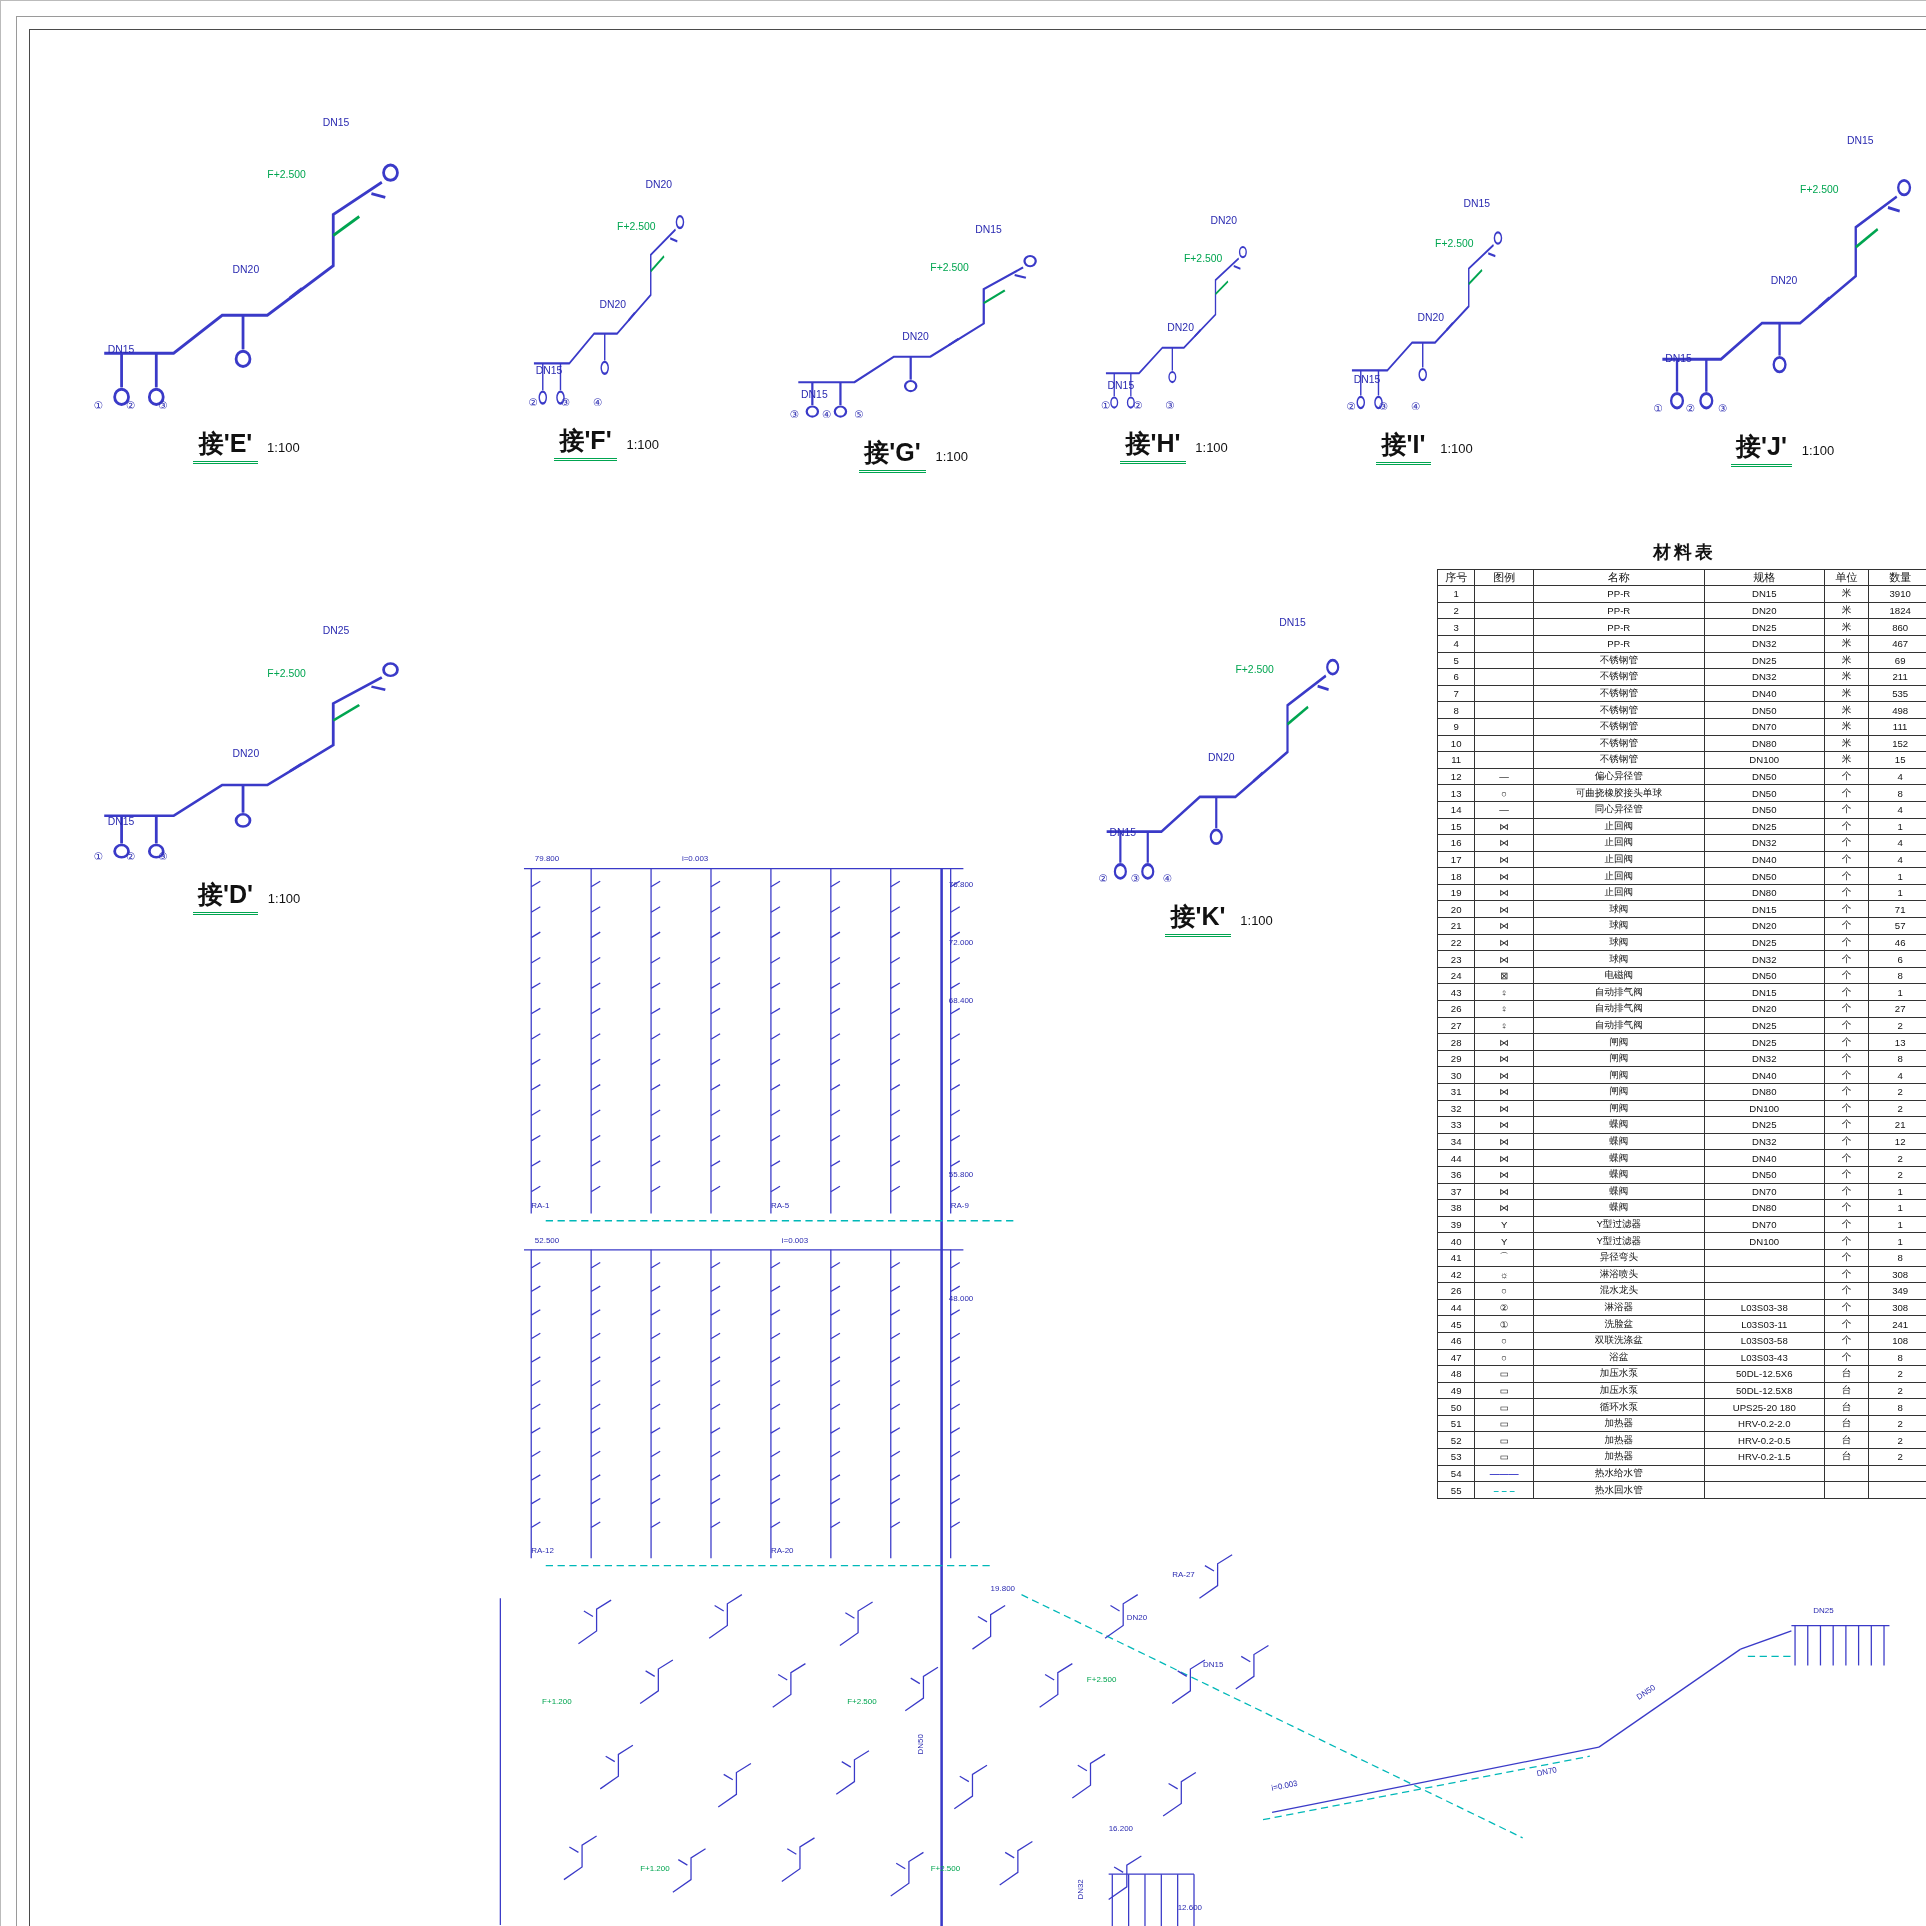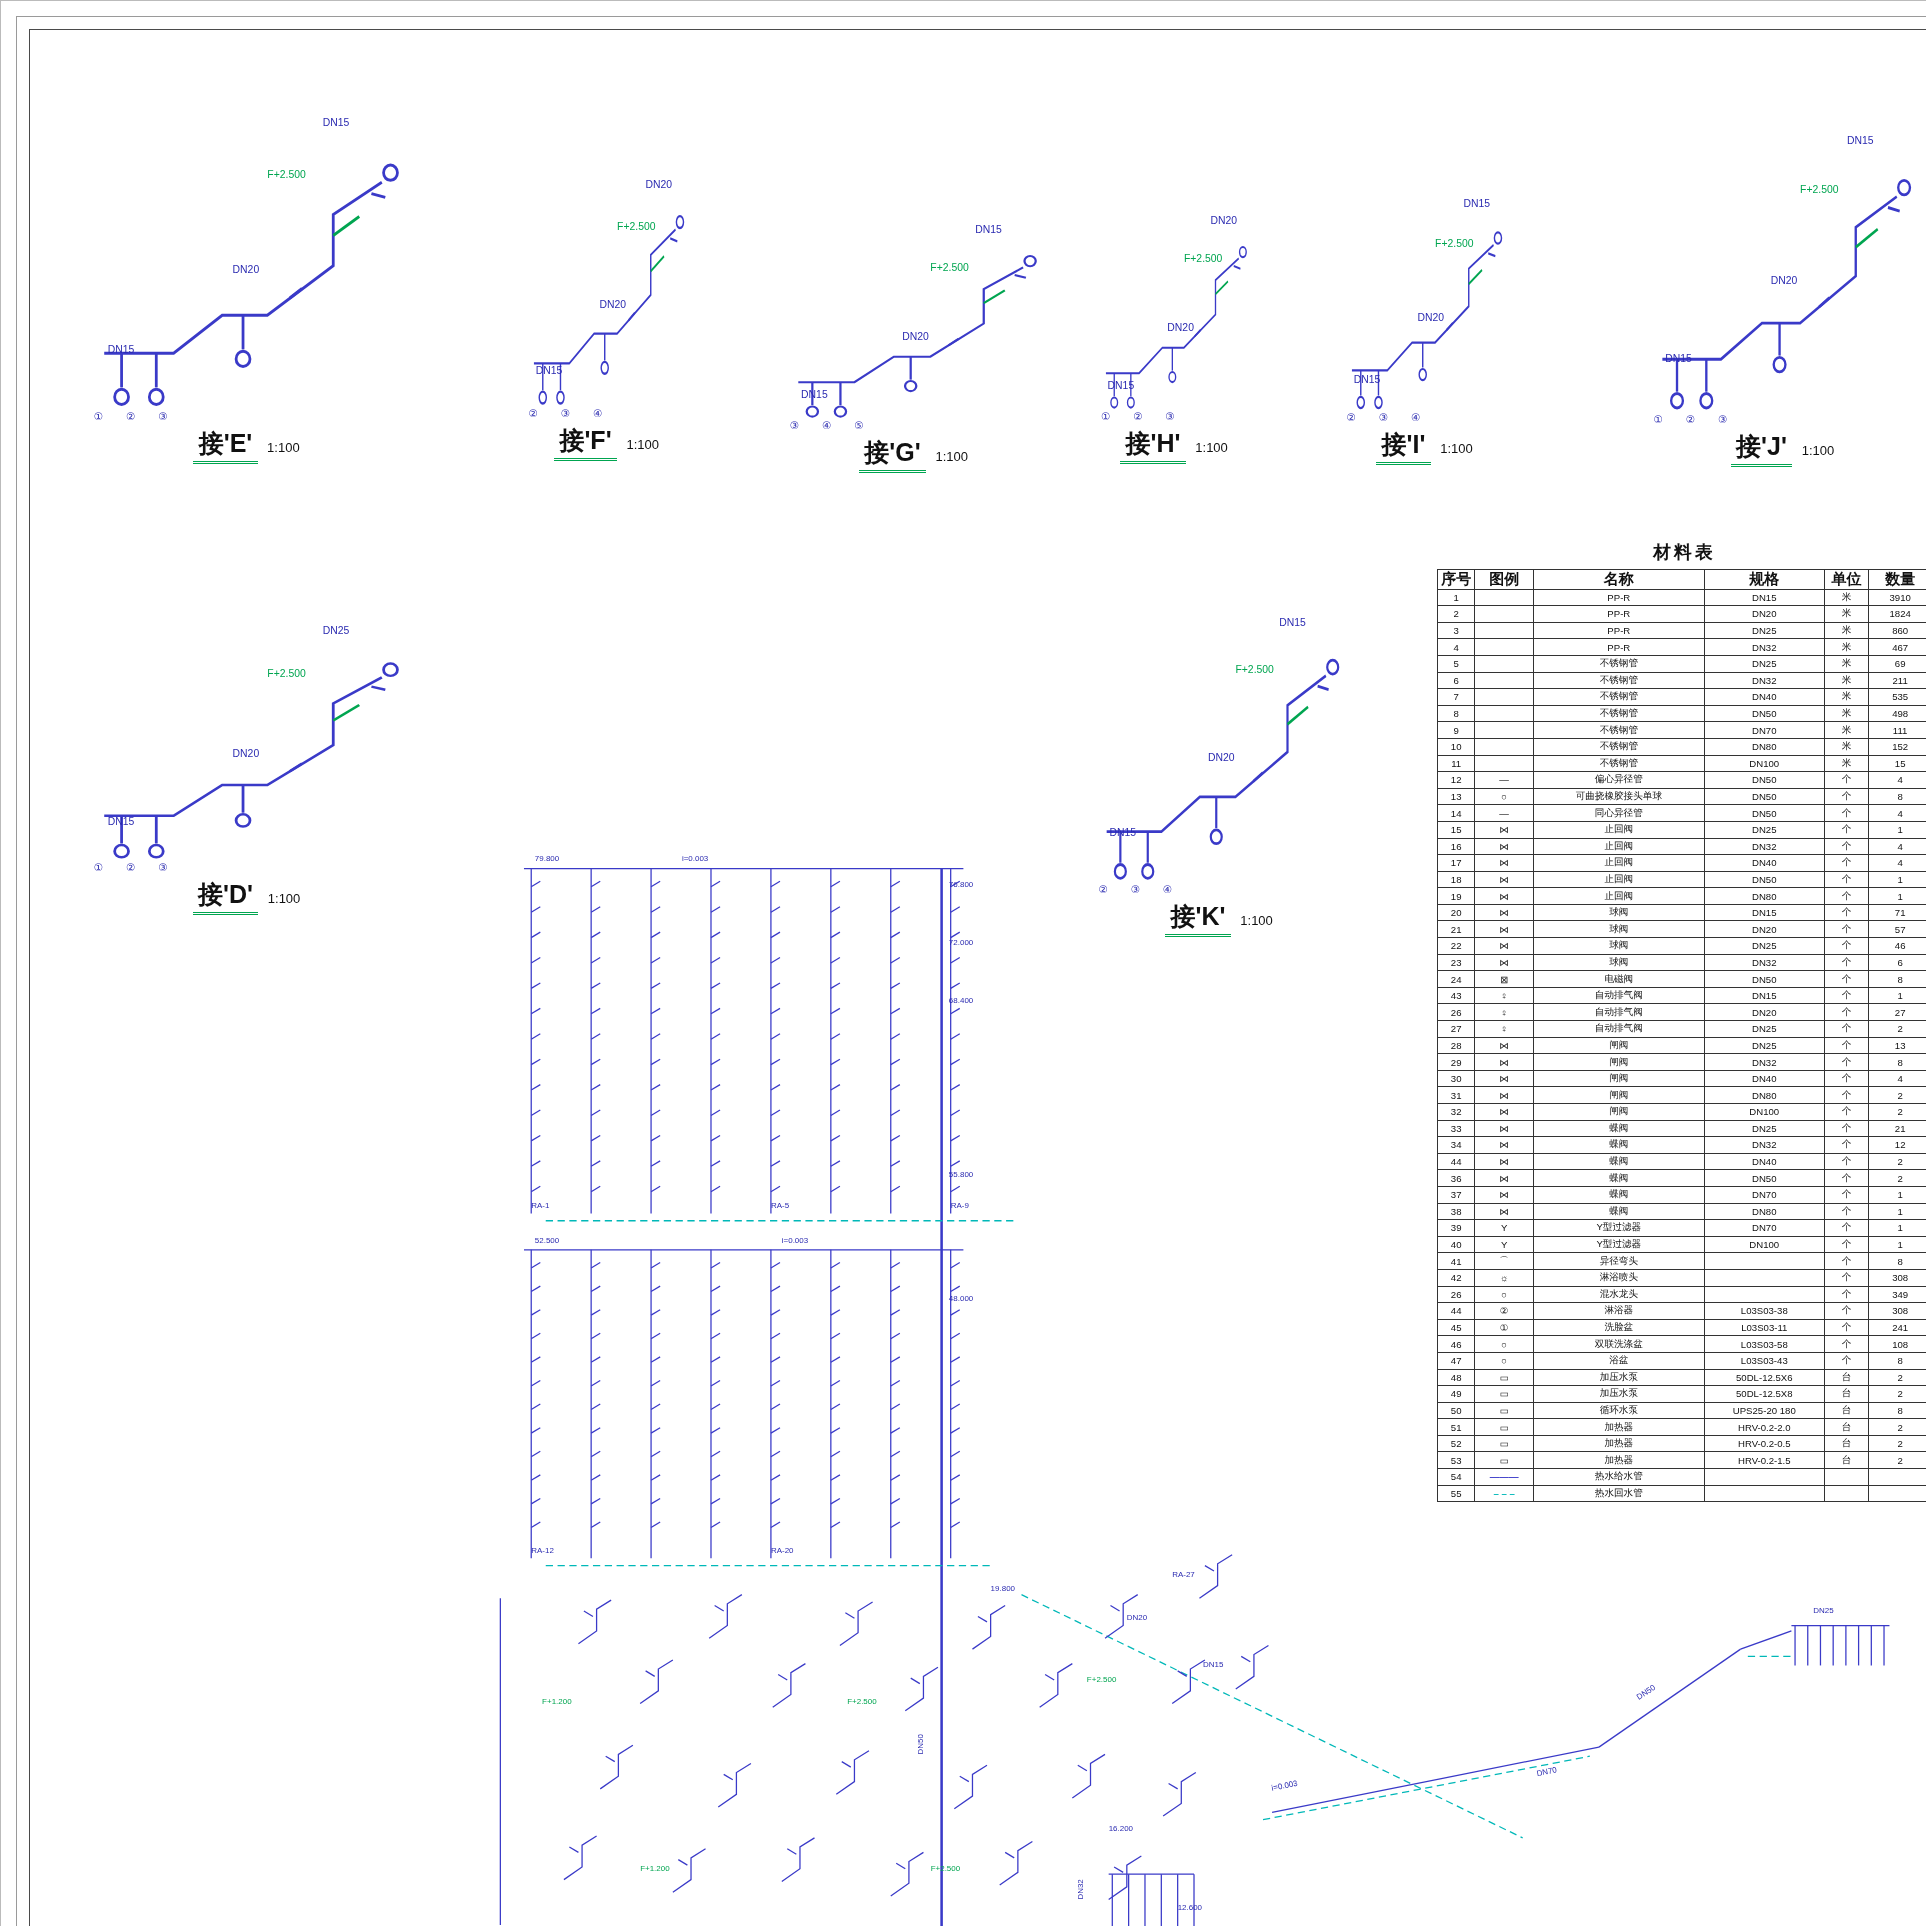--- a/index.html
+++ b/index.html
@@ -19,31 +19,31 @@
 
   
   .callout{position:absolute}
   .callout svg.sketch{position:absolute;left:0;top:0;width:100%;height:calc(100% - 62px)}
   .lab{position:absolute;font-size:10.4px;color:#2a2ab0;white-space:nowrap}
   .lab.green{color:#00a550}
   .lab-elev{left:56%;top:16%}
   .lab-dn1{left:46%;top:42%}
   .lab-dn2{left:10%;top:64%}
   .lab-dn3{left:72%;top:2%}
-  .lab-circ{left:6%;bottom:54px;letter-spacing:10px;color:#2a2ab0}
+  .lab-circ{left:6%;bottom:65px;letter-spacing:10px;color:#2a2ab0}
   .callout-caption{position:absolute;bottom:16px;width:100%;text-align:center;white-space:nowrap}
   .callout-name{font-size:25px;font-weight:bold;color:#111;border-bottom:3.5px double #00a550;padding:0 5.4px 3.9px 5.4px}
   .callout-scale{font-size:13px;margin-left:7.7px;color:#111}
 
   
   .materials{position:absolute;left:1436px;top:539px;width:495px;background:#fff}
   .materials-title{text-align:center;font-size:17.7px;font-weight:bold;margin-bottom:4.6px;letter-spacing:3.1px}
   table.mat{border-collapse:collapse;width:100%;font-size:9.6px;table-layout:fixed}
   table.mat th,table.mat td{border:0.8px solid #333;height:16.6px;text-align:center;padding:0 1.5px;overflow:hidden;white-space:nowrap}
-  table.mat th{font-weight:bold;font-size:15px}
+  table.mat th{font-weight:normal;font-size:11px}
   td.leg-solid{color:#3a3ac8;font-weight:bold}
   td.leg-dash{color:#00b8b8;font-weight:bold}
 </style>
 </head>
 <body>
 
 <div class="sheet">
   <div class="frame-outer"></div>
   <div class="frame-inner"></div>
 

